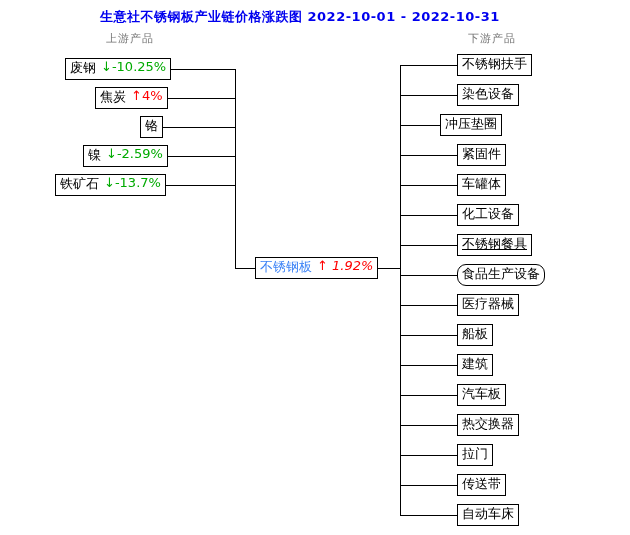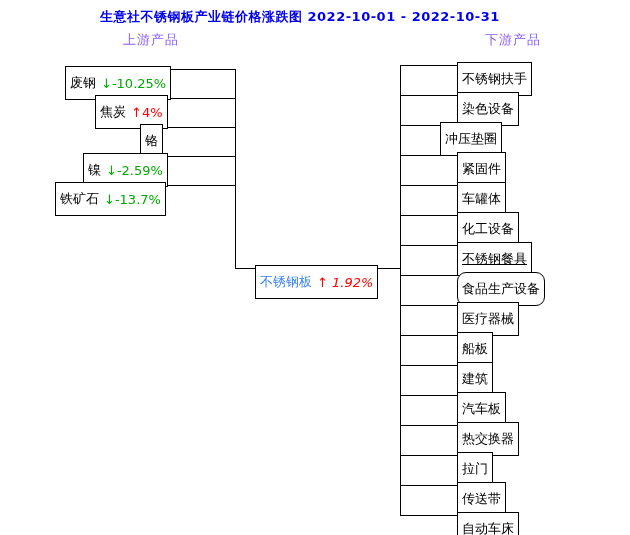--- a/index.html
+++ b/index.html
@@ -9,32 +9,32 @@
     font-family:"DejaVu Sans","Liberation Sans",sans-serif;
     position:relative;
     overflow:hidden;
   }
   .title {
     position:absolute; left:100px; top:8px;
     font-size:13px; font-weight:bold; letter-spacing:0.5px;
     white-space:nowrap;
   }
   .col-header {
-    position:absolute; font-size:13px; color:#8b5cf6;
-    letter-spacing:1px; white-space:nowrap;margin-left:17px;
+    position:absolute; font-size:11px; color:#737373;
+    letter-spacing:1px; white-space:nowrap;
   }
   .node {
     position:absolute;
     border:1px solid #000;
     background:#fff;
     font-size:13px;
     height:22px;
-    padding:16px 4px;
+    padding:0 4px;
     white-space:nowrap;
-    display:flex; align-items:center;margin-top:8px;
+    display:flex; align-items:flex-start;
   }
   .node .chg { margin-left:5px; }
   .hline { position:absolute; height:1px; background:#000; }
   .vline { position:absolute; width:1px; background:#000; }
 </style>
 </head>
 <body>
 
 <div class="title" style="color: rgb(0, 0, 238);">生意社不锈钢板产业链价格涨跌图  2022-10-01 - 2022-10-31</div>
 <div class="col-header" style="left:106px; top:31px;">上游产品</div>

